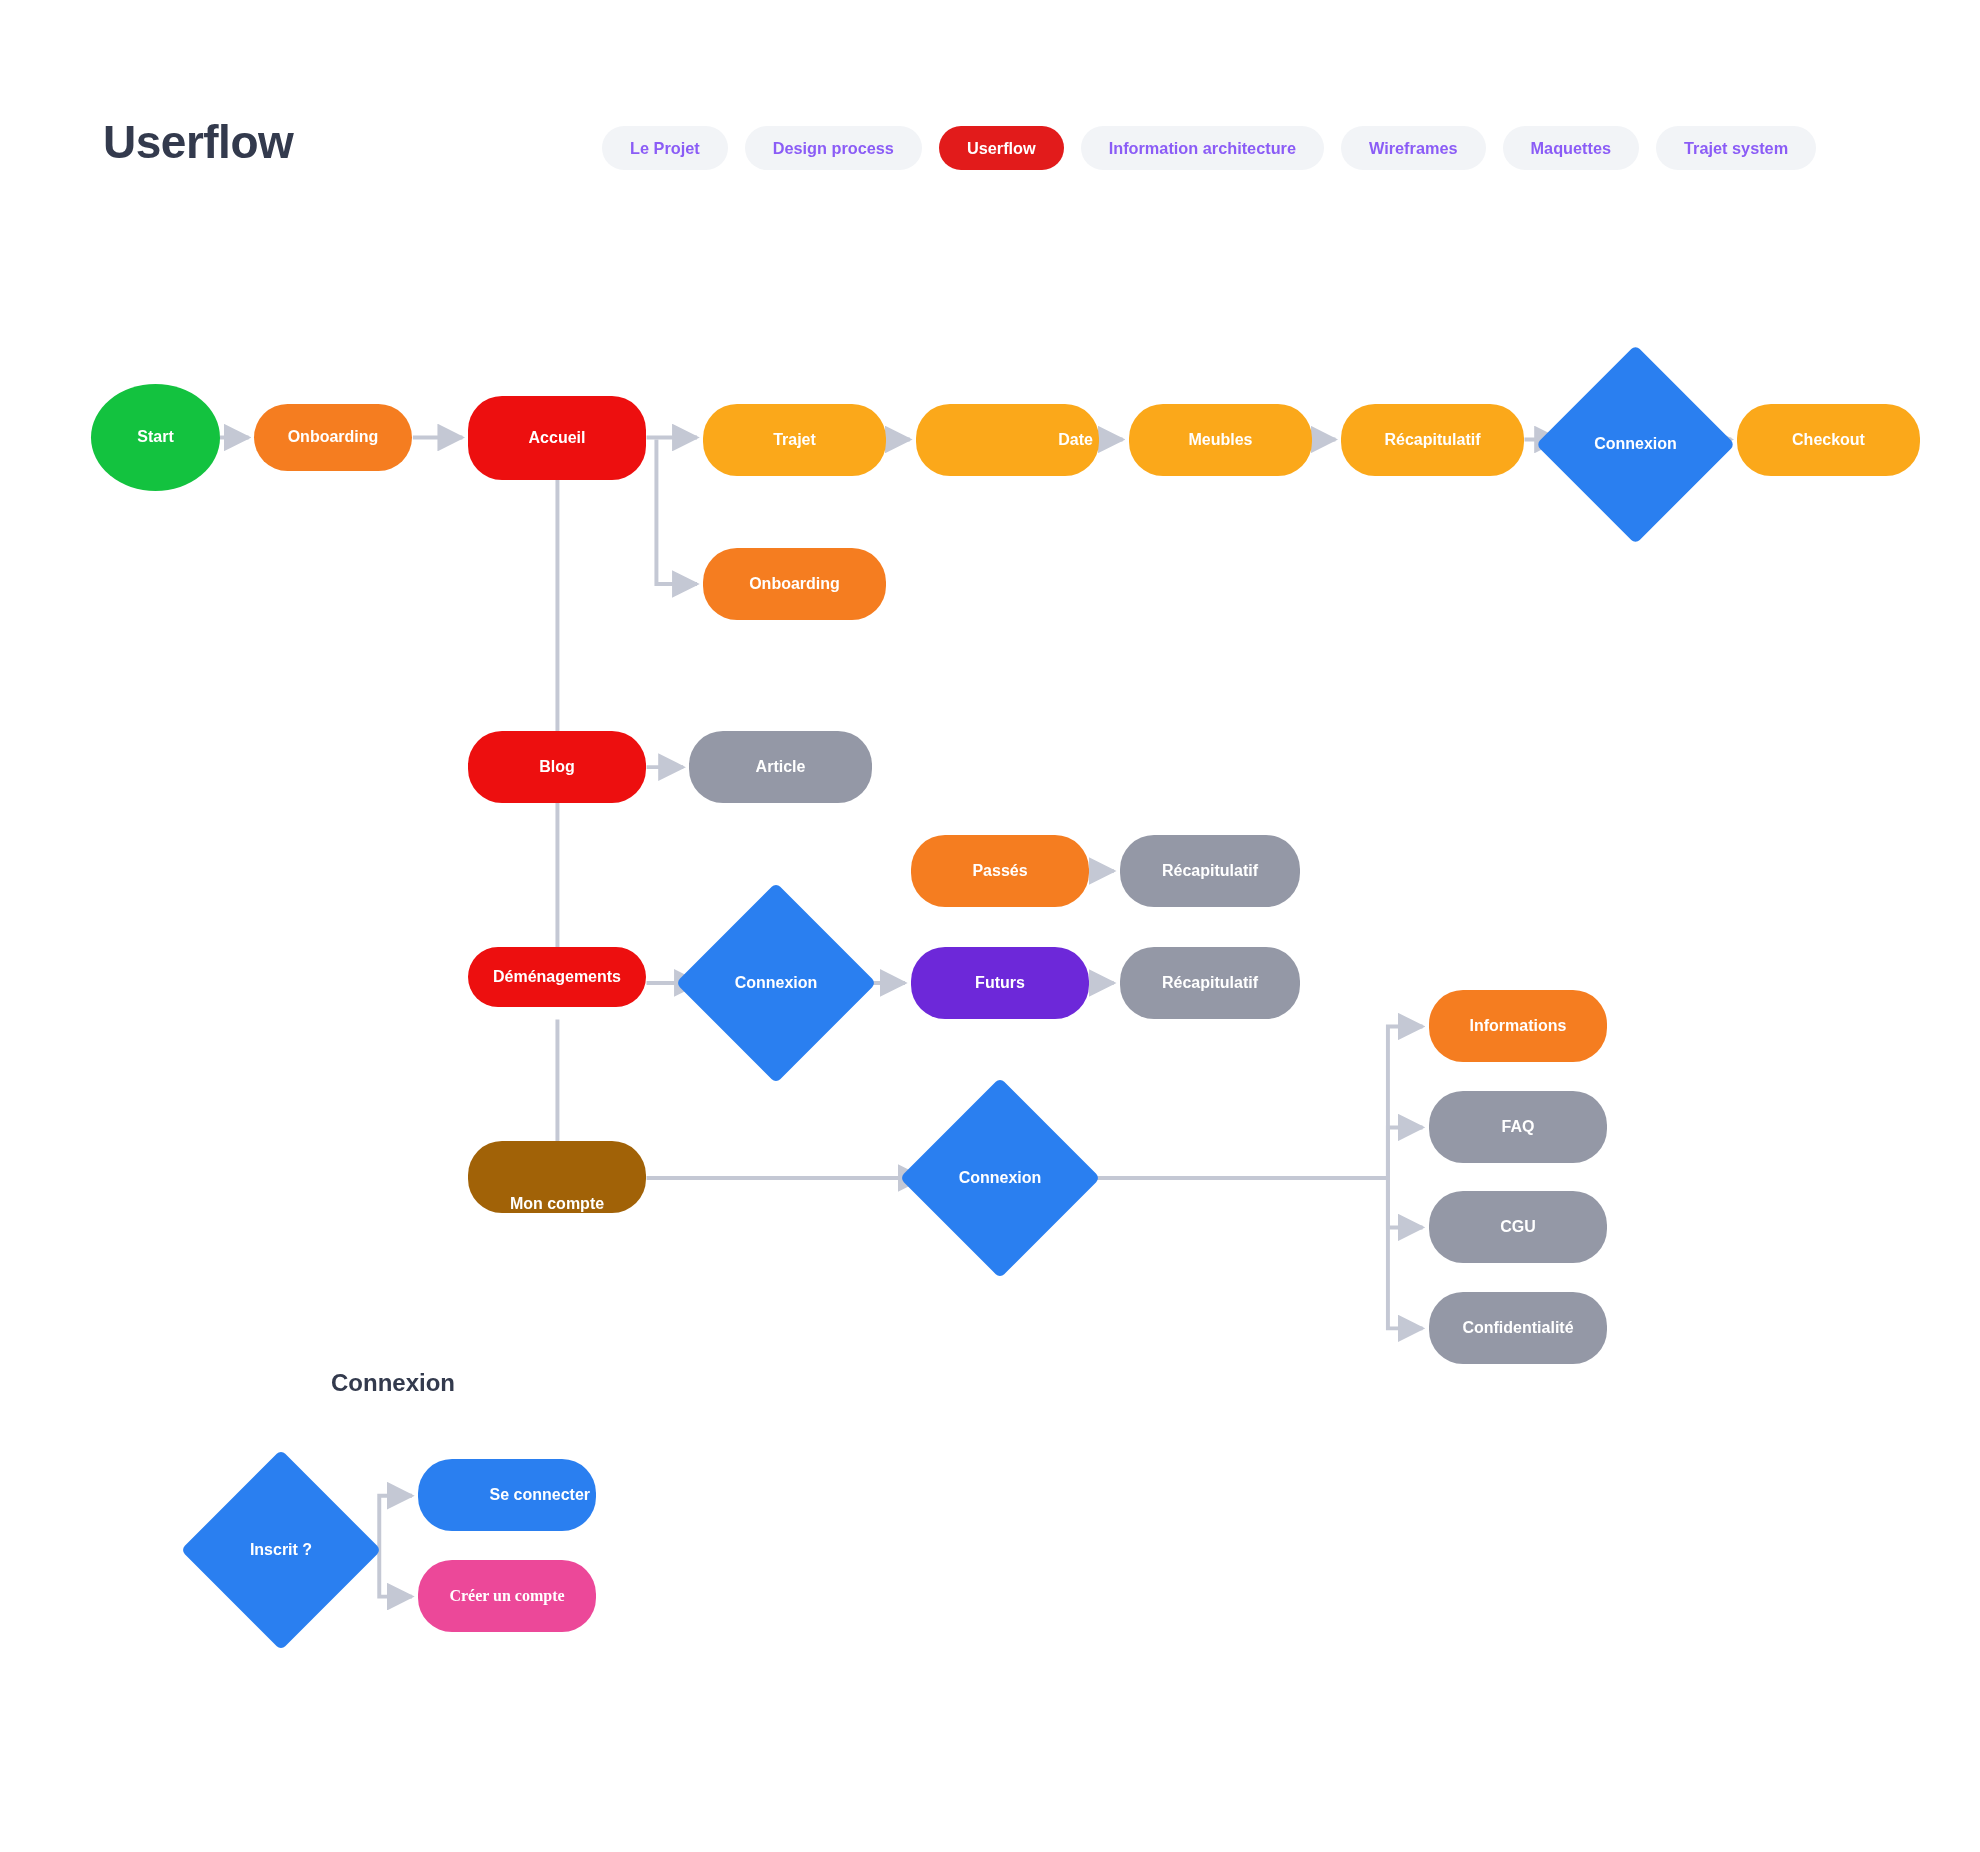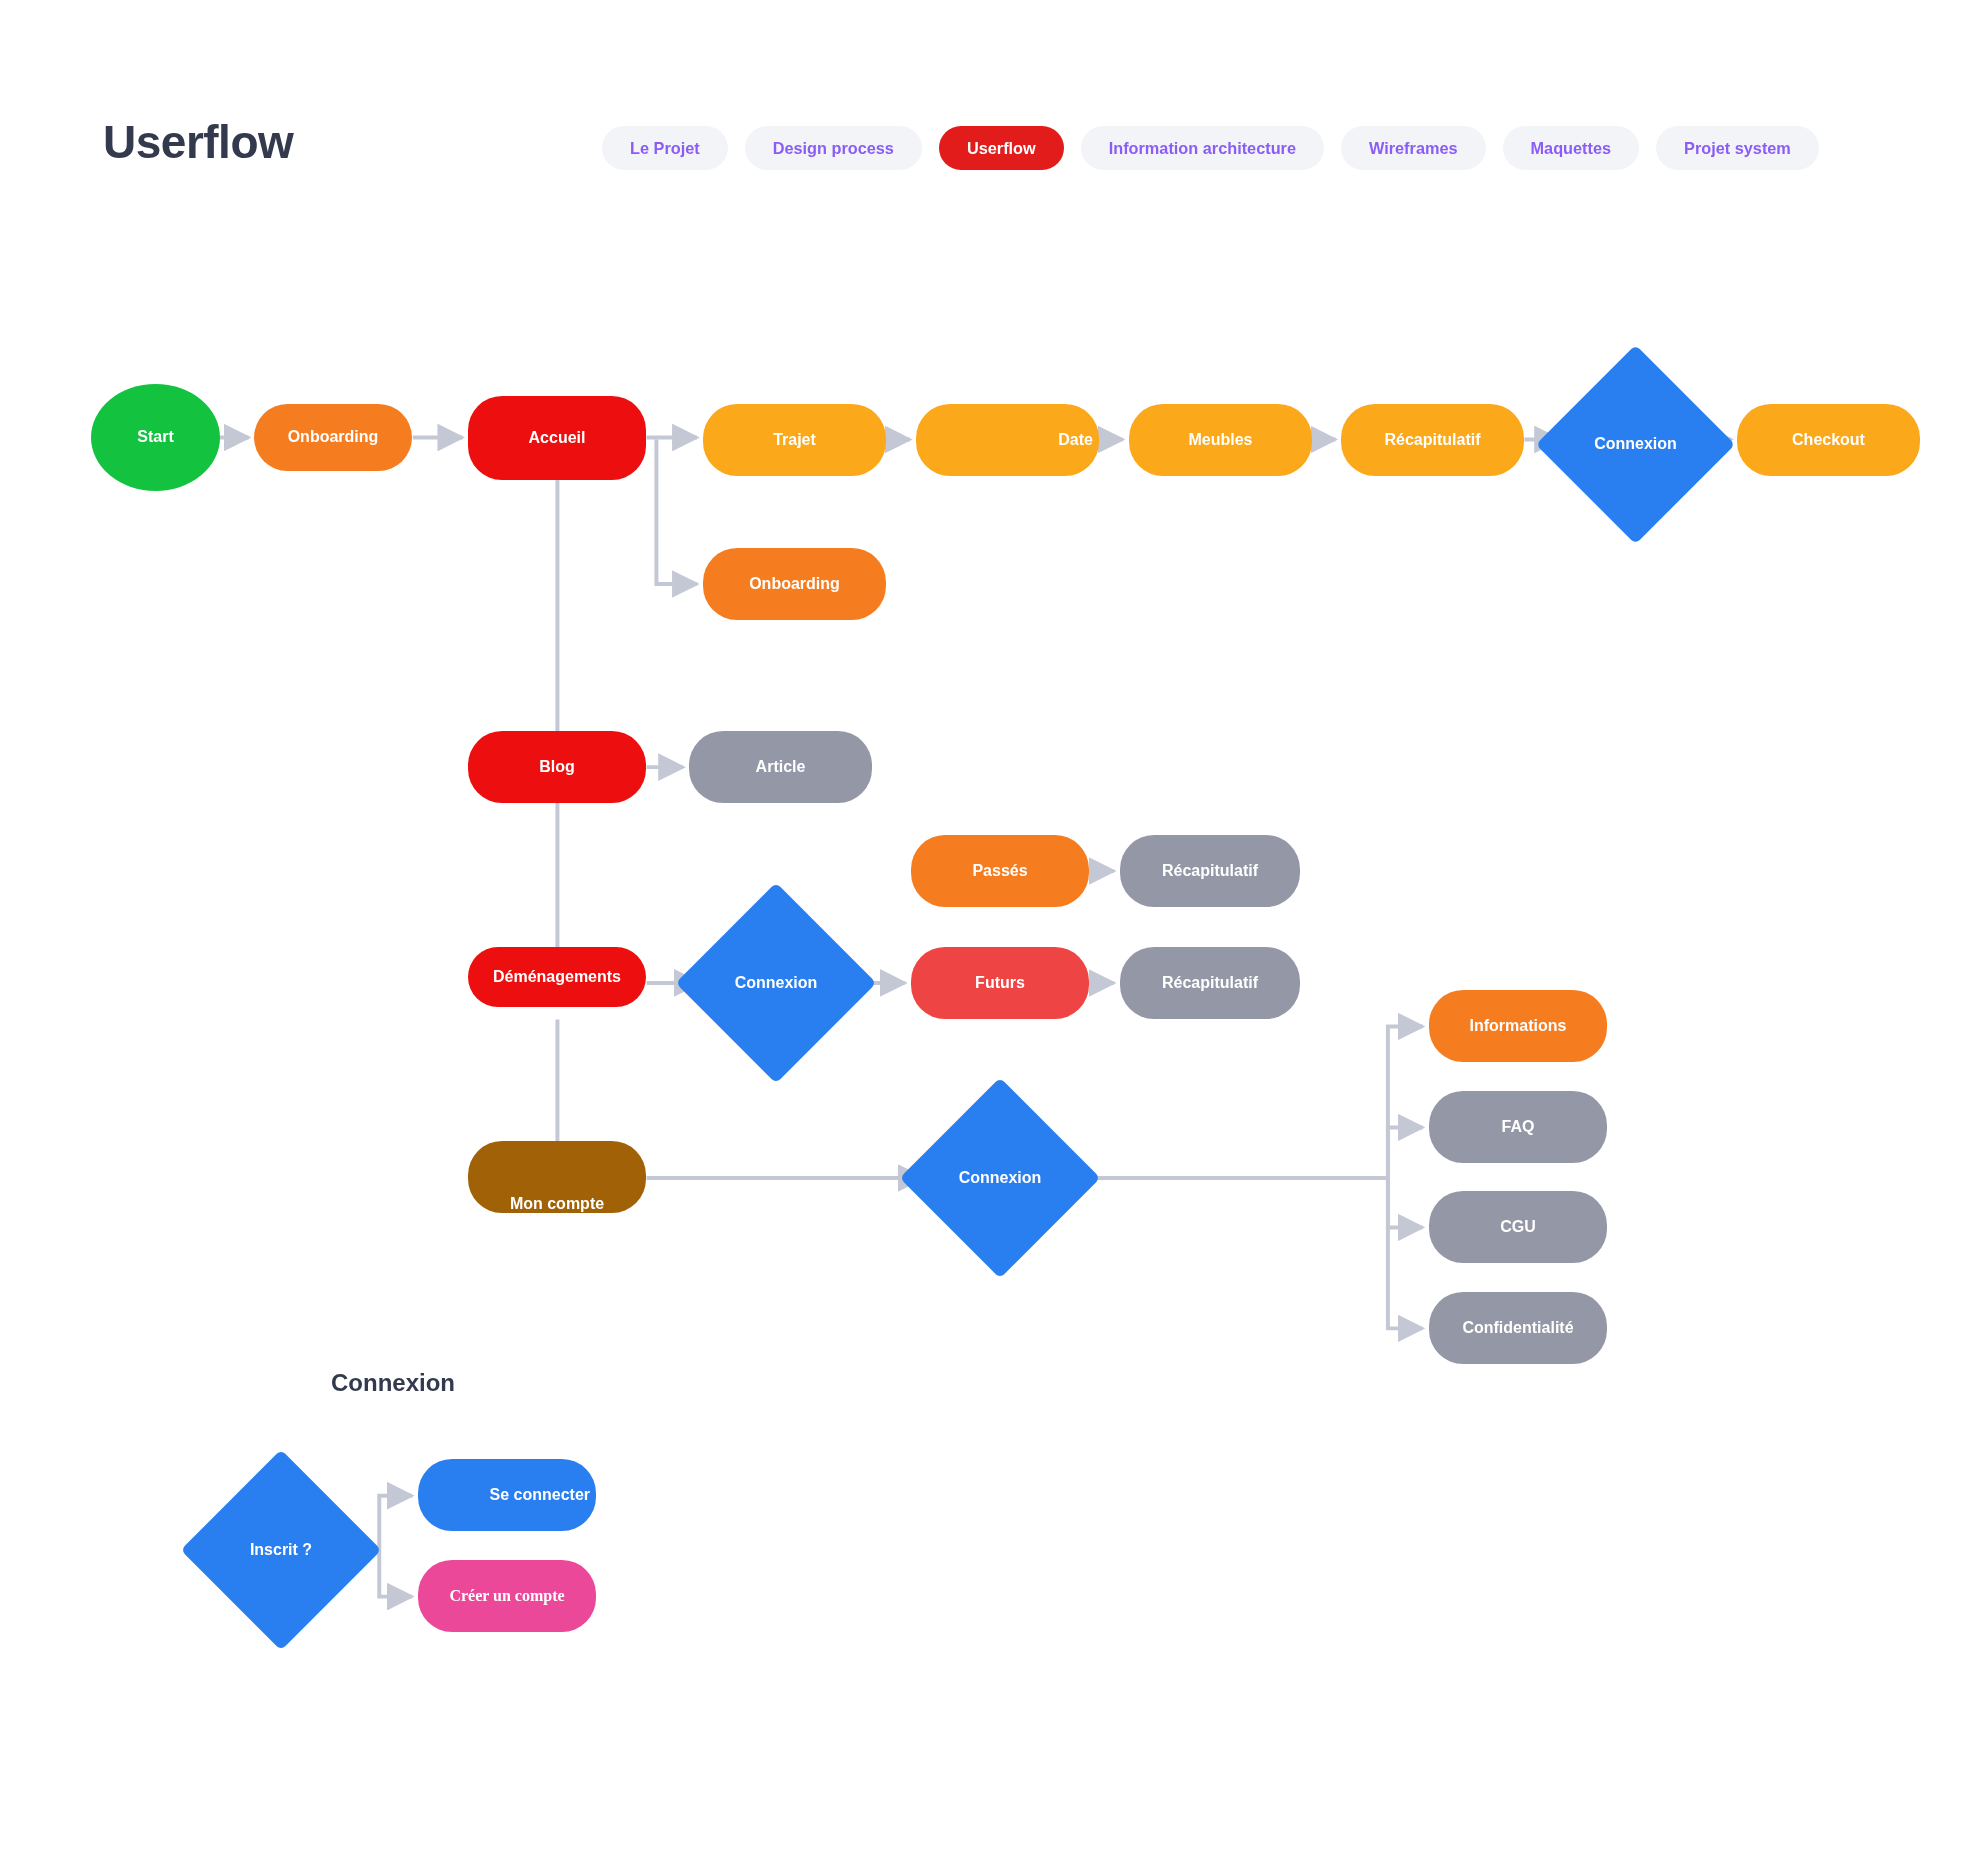--- a/index.html
+++ b/index.html
@@ -122,21 +122,21 @@
 
 <div id="header">
   <div id="page-title">Userflow</div>
   <div id="nav-pills">
       <div class="nav-pill">Le Projet</div>
       <div class="nav-pill">Design process</div>
       <div class="nav-pill active">Userflow</div>
       <div class="nav-pill">Information architecture</div>
       <div class="nav-pill">Wireframes</div>
       <div class="nav-pill">Maquettes</div>
-      <div class="nav-pill">Projet system</div>
+      <div class="nav-pill">Trajet system</div>
     </div>
 </div>
 
 <div id="diagram">
   <svg id="edges" viewBox="0 0 2000 1871" width="1980" height="1852" xmlns="http://www.w3.org/2000/svg">
     <defs>
       <marker id="ah" viewBox="0 0 10 10" refX="9" refY="5" markerWidth="7" markerHeight="7" orient="auto-start-reverse">
         <path d="M 0 0 L 10 5 L 0 10 z" fill="#c4c8d4"></path>
       </marker>
     </defs>
@@ -226,21 +226,21 @@
       <div class="node shape-rounded" style="left: 1120px; top: 835px; width: 180px; height: 72px; background: rgb(148, 152, 166);">
         <span class="node-label">Récapitulatif</span>
       </div>
       <div class="node shape-rounded" style="left: 468px; top: 947px; width: 178px; height: 60px; background: rgb(237, 15, 15);">
         <span class="node-label">Déménagements</span>
       </div>
       <div class="node shape-diamond" style="left: 705px; top: 912px; width: 142px; height: 142px;">
         <div class="diamond-body" style="background: rgb(42, 127, 240);"></div>
         <span class="node-label">Connexion</span>
       </div>
-      <div class="node shape-rounded" style="left: 911px; top: 947px; width: 178px; height: 72px; background: #ef4444;">
+      <div class="node shape-rounded" style="left: 911px; top: 947px; width: 178px; height: 72px; background: #6d28d9;">
         <span class="node-label">Futurs</span>
       </div>
       <div class="node shape-rounded" style="left: 1120px; top: 947px; width: 180px; height: 72px; background: rgb(148, 152, 166);">
         <span class="node-label">Récapitulatif</span>
       </div>
       <div class="node shape-rounded" style="left: 1429px; top: 990px; width: 178px; height: 72px; background: rgb(245, 125, 32);">
         <span class="node-label">Informations</span>
       </div>
       <div class="node shape-rounded" style="left: 1429px; top: 1091px; width: 178px; height: 72px; background: rgb(148, 152, 166);">
         <span class="node-label">FAQ</span>

